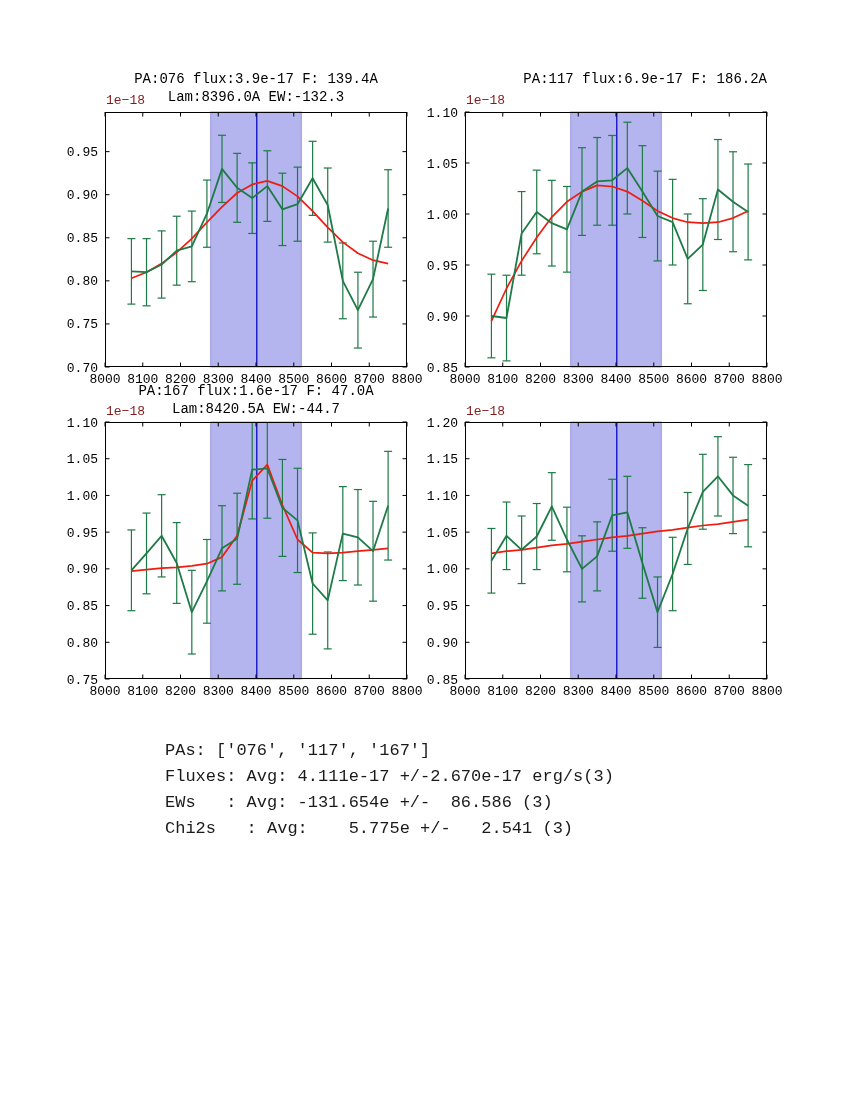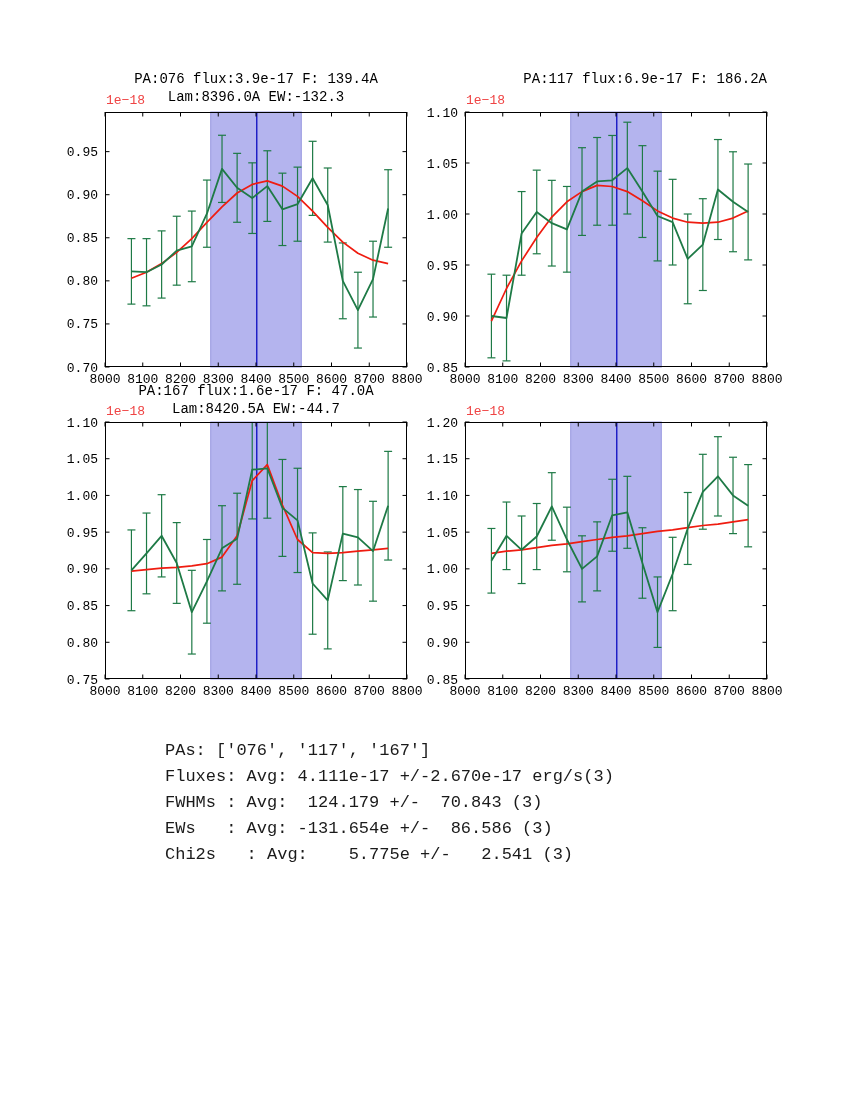--- a/index.html
+++ b/index.html
@@ -1,21 +1,21 @@
 <!DOCTYPE html>
 <html><head>
 <meta charset="utf-8">
 <style>
   html,body{margin:0;padding:0;background:#fff;}
   .fig{
     position:relative;width:850px;height:1100px;background:#ffffff;
     font-family:Liberation Mono, monospace;color:#000;
   }
   .title-block{position:absolute;text-align:center;font-size:14px;line-height:18px;color:#000;}
-  .offset-label{position:absolute;font-size:13px;color:#ef4444;}
+  .offset-label{position:absolute;font-size:13px;color:#7f1d1d;}
   svg.axes{position:absolute;overflow:visible;}
   .stats-block{position:absolute;left:165px;top:743px;font-size:17px;color:#1a1a1a;}
   .stats-block .stat-line{white-space:pre;height:26px;line-height:16px;}
 </style>
 </head>
 <body>
 
 <div class="fig">
 
   <div class="title-block" style="left:105px;top:70px;width:302px;">
@@ -467,18 +467,17 @@
       <line x1="302" y1="36.71428571428575" x2="297.5" y2="36.71428571428575" stroke="#000000" stroke-width="1"></line>
       <text x="-7" y="41.21428571428575" text-anchor="end" font-size="13px" fill="#000">1.15</text>
       <line x1="0" y1="0" x2="4.5" y2="0" stroke="#000000" stroke-width="1"></line>
       <line x1="302" y1="0" x2="297.5" y2="0" stroke="#000000" stroke-width="1"></line>
       <text x="-7" y="4.5" text-anchor="end" font-size="13px" fill="#000">1.20</text>
     </svg>
 
   <div class="stats-block">
     <div class="stat-line">PAs: ['076', '117', '167']</div>
     <div class="stat-line">Fluxes: Avg: 4.111e-17 +/-2.670e-17 erg/s(3)</div>
-    <div class="stat-line">FWHMs : Avg:  124.179 +/-  70.843 (3)</div>
     <div class="stat-line">EWs   : Avg: -131.654e +/-  86.586 (3)</div>
     <div class="stat-line">Chi2s   : Avg:    5.775e +/-   2.541 (3)</div>
   </div>
 
 </div>
 
 </body></html>

